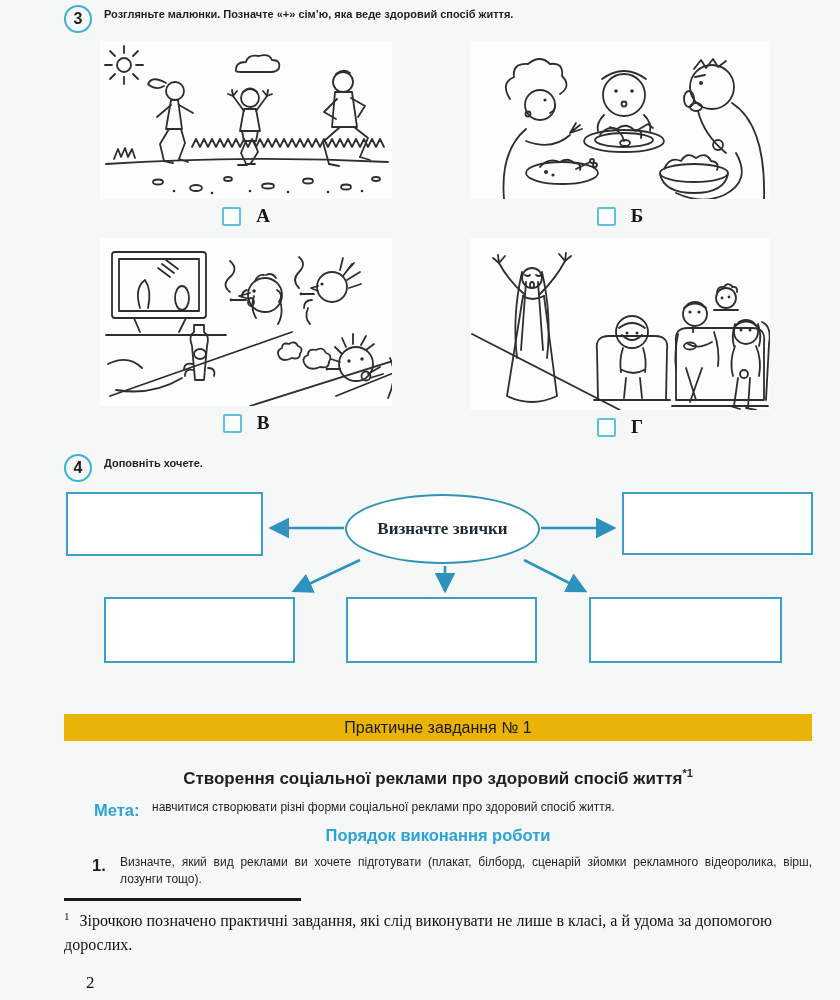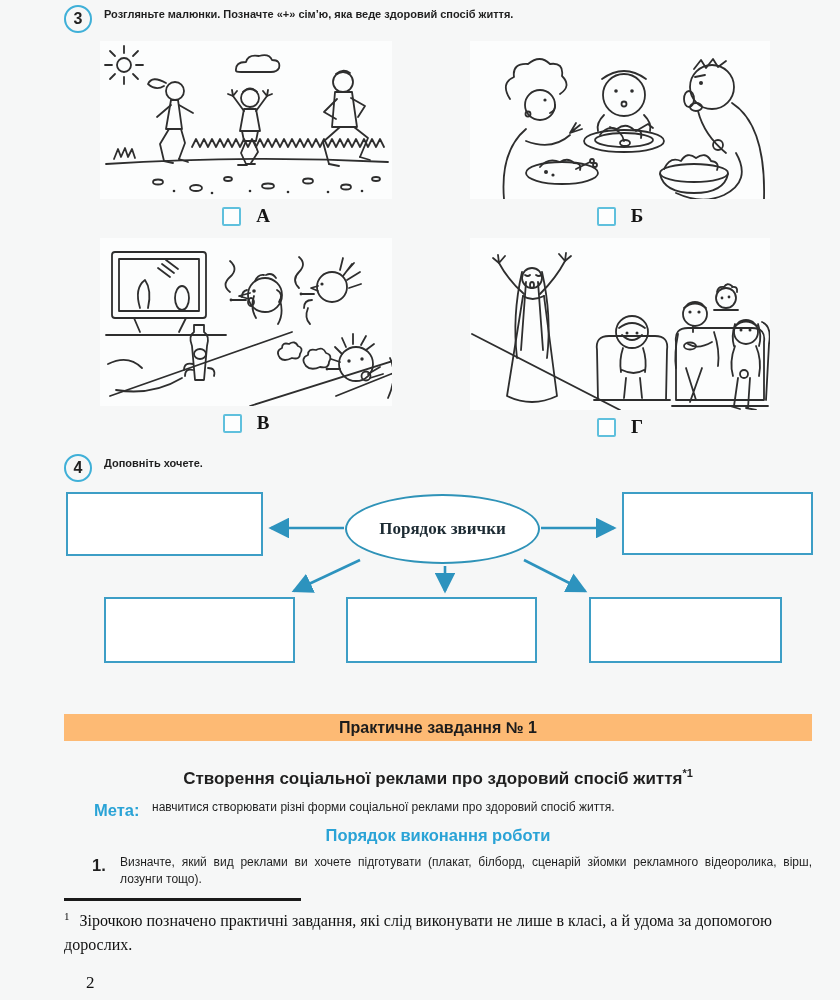--- a/index.html
+++ b/index.html
@@ -33,22 +33,22 @@
   .scheme{position:relative;height:180px;margin-top:8px;}
   .s-box{position:absolute;background:#fff;border:2px solid #3d9ec6;box-sizing:border-box;}
   .s-ellipse{
     position:absolute;left:281px;top:4px;width:195px;height:70px;
     border:2px solid #2f93b8;border-radius:50%;background:#fff;box-sizing:border-box;
     display:flex;align-items:center;justify-content:center;text-align:center;
     font-family:"Liberation Serif",serif;font-weight:bold;font-size:17px;line-height:1.35;color:#1d2b33;
   }
   .s-arrows{position:absolute;left:0;top:0;width:748px;height:180px;}
   
-  .bar{margin-top:44px;background:#fdba74;height:27px;display:flex;align-items:center;justify-content:center;
-       font-weight:bold;font-size:16px;color:#1c1c1c;}
+  .bar{margin-top:44px;background:#eab308;height:27px;display:flex;align-items:center;justify-content:center;
+       font-weight:normal;font-size:16px;color:#1c1c1c;}
   .subtitle{margin-top:26px;text-align:center;font-weight:bold;font-size:17px;}
   .subtitle sup{font-size:11px;}
   .meta-row{margin-top:10px;padding-left:30px;display:grid;grid-template-columns:58px 1fr;column-gap:0;}
   .meta-label{color:#2aa3d6;font-weight:bold;font-size:16.5px;line-height:1.45;}
   .body-text{font-size:12px;line-height:1.45;text-align:justify;}
   .order-title{margin-top:3px;text-align:center;color:#2aa3d6;font-weight:bold;font-size:16.5px;}
   .step-row{margin-top:9px;padding-left:28px;display:grid;grid-template-columns:28px 1fr;}
   .step-num{font-weight:bold;font-size:16.5px;line-height:1.45;}
   
   .foot-rule{margin-top:10px;width:237px;height:2.5px;background:#1a1a1a;}
@@ -310,21 +310,21 @@
       <g stroke="#2d93be" stroke-width="2.6" fill="none">
         <line x1="280" y1="38" x2="207" y2="38" marker-end="url(#ah)"></line>
         <line x1="477" y1="38" x2="550" y2="38" marker-end="url(#ah)"></line>
         <line x1="296" y1="70" x2="230" y2="101" marker-end="url(#ah)"></line>
         <line x1="381" y1="76" x2="381" y2="101" marker-end="url(#ah)"></line>
         <line x1="460" y1="70" x2="521" y2="101" marker-end="url(#ah)"></line>
       </g>
     </svg>
     <div class="s-box" style="left:2px;top:2px;width:197px;height:64px;"></div>
     <div class="s-box" style="left:558px;top:2px;width:191px;height:63px;"></div>
-    <div class="s-ellipse">Порядок звички</div>
+    <div class="s-ellipse">Визначте звички</div>
     <div class="s-box" style="left:40px;top:107px;width:191px;height:66px;"></div>
     <div class="s-box" style="left:282px;top:107px;width:191px;height:66px;"></div>
     <div class="s-box" style="left:525px;top:107px;width:193px;height:66px;"></div>
   </div>
 
   <div class="bar">Практичне завдання № 1</div>
 
   <div class="subtitle">
     <span>Створення соціальної реклами про здоровий спосіб життя</span><sup>*1</sup>
   </div>

